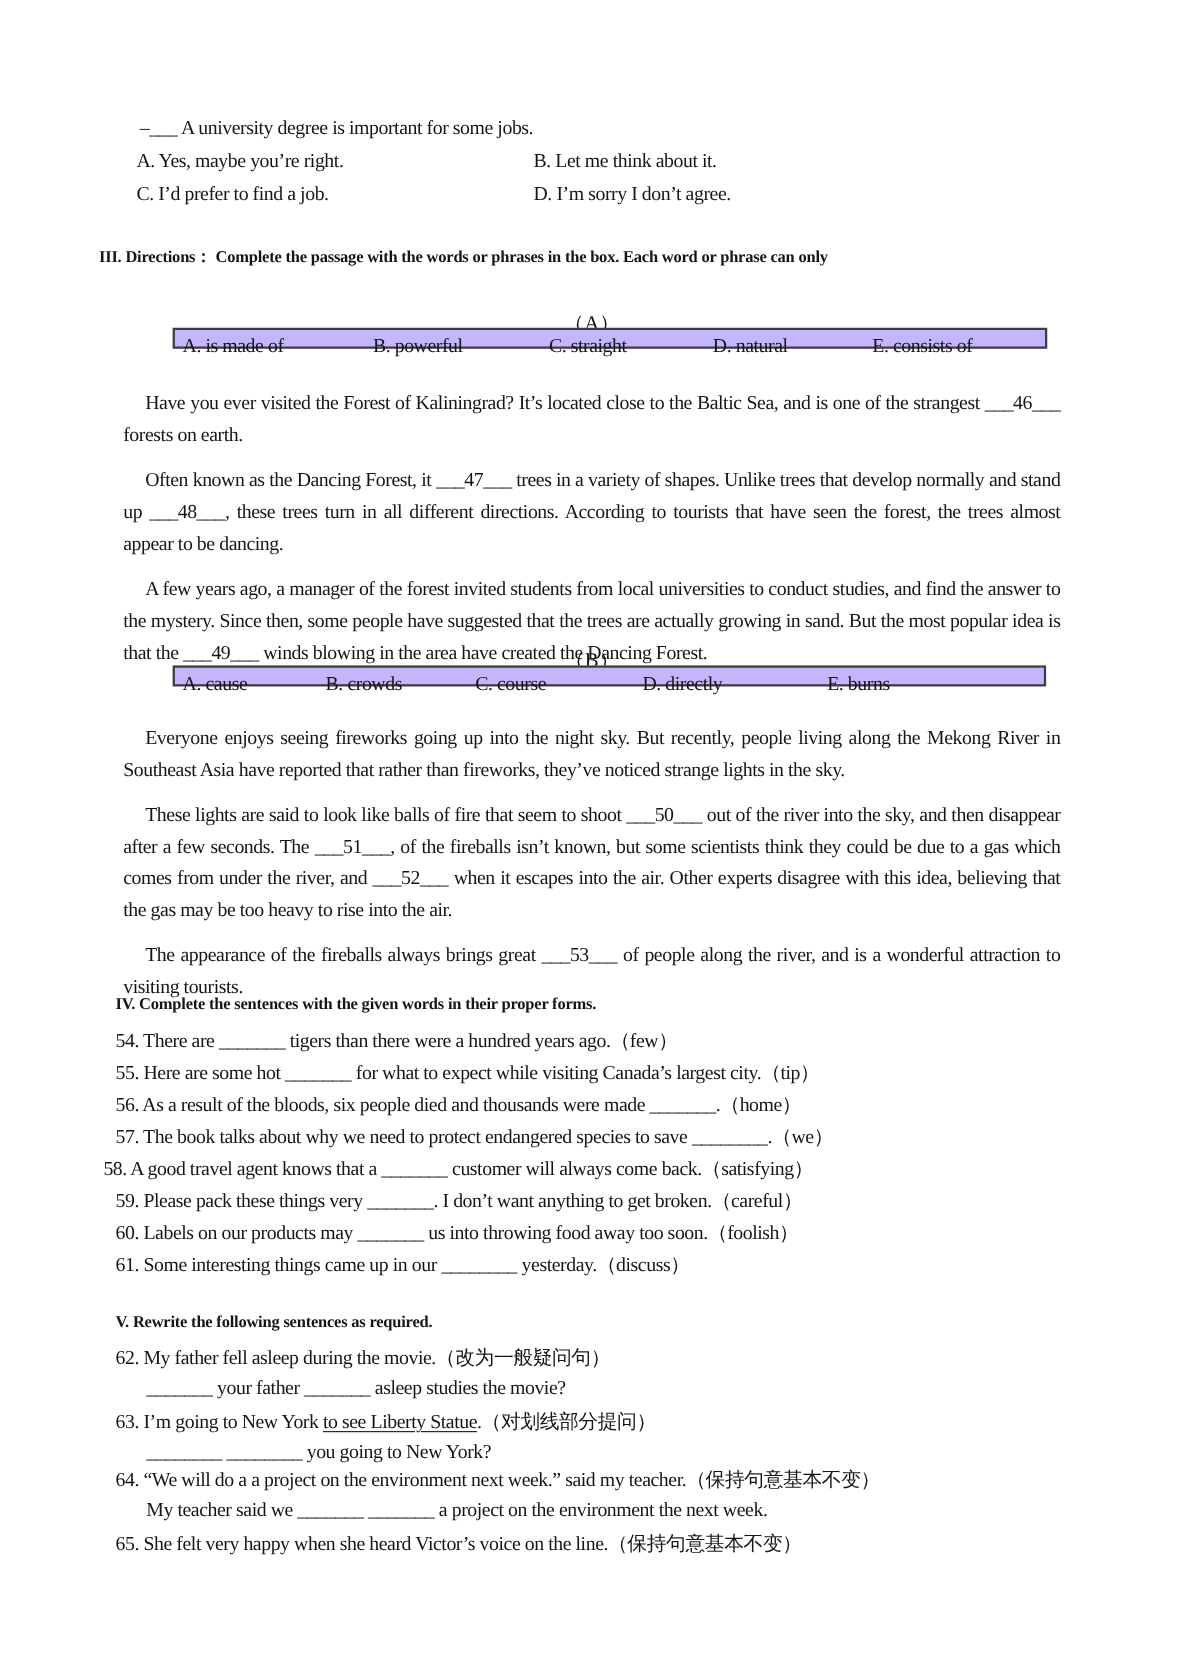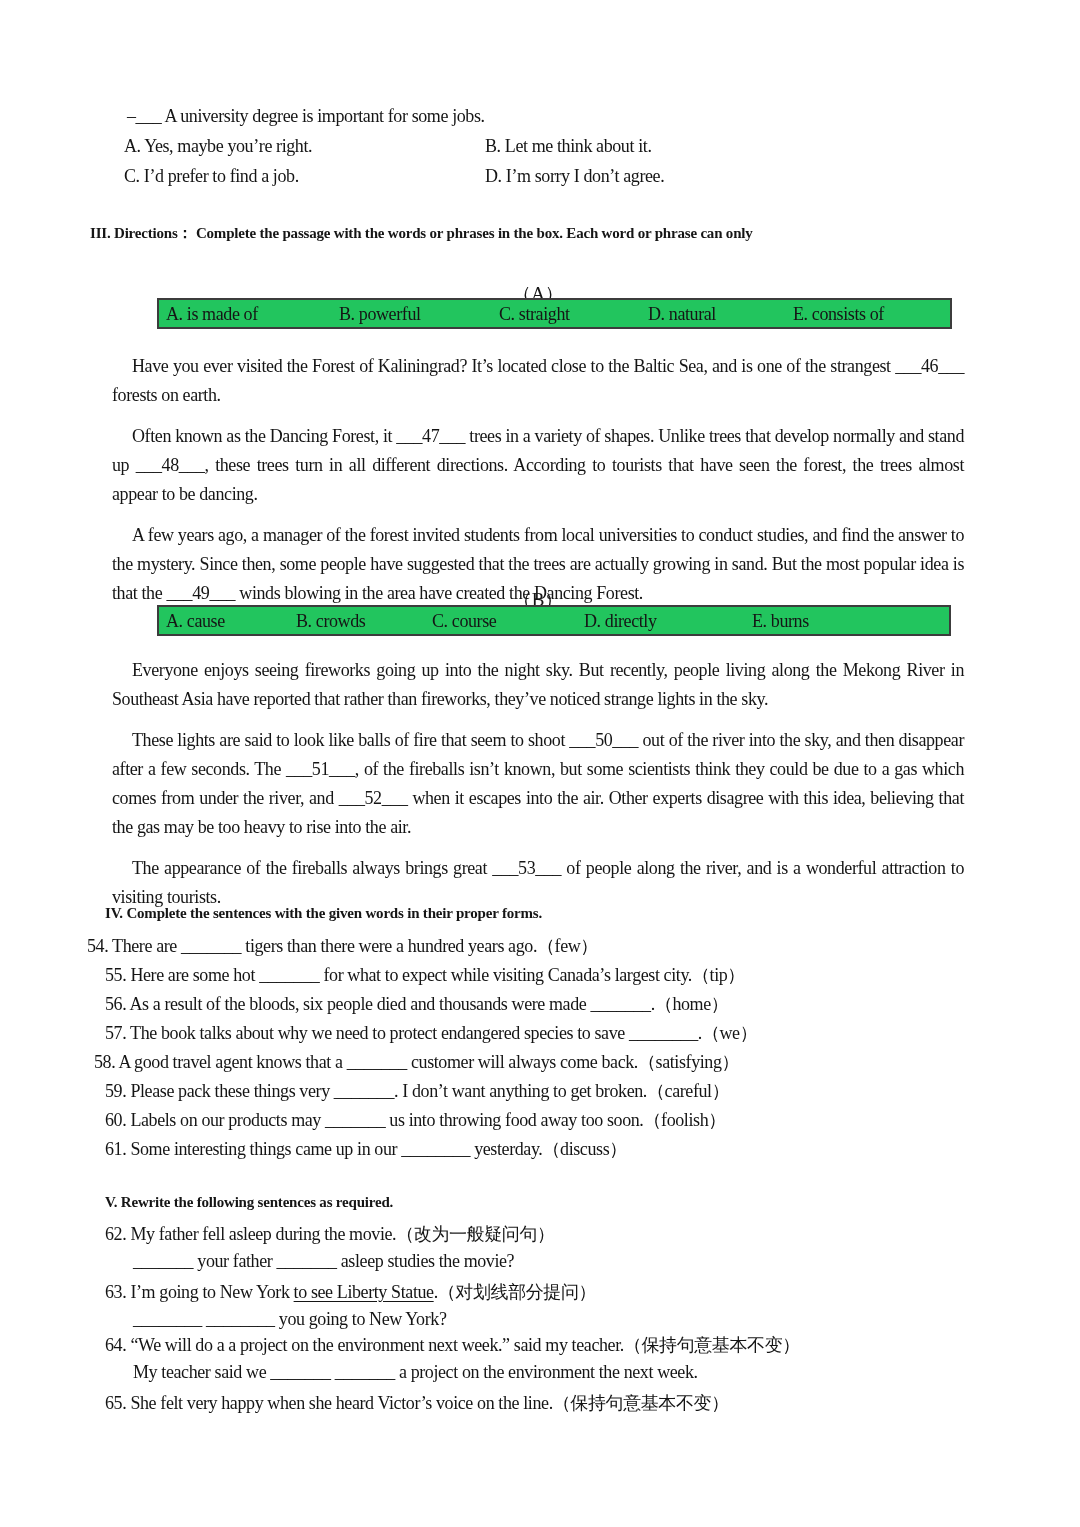--- a/index.html
+++ b/index.html
@@ -19,22 +19,22 @@
     position:absolute;left:100px;width:876px;text-align:center;
     font-size:19px;letter-spacing:0;
   }
   .para-block{
     position:absolute;left:100px;width:876px;
     font-size:18px;letter-spacing:-0.4px;line-height:29px;
     text-align:justify;
   }
   .para-block p{margin:12px;text-indent:20px;}
   .bank-box{
-    position:absolute;left:157px;height:31px;
-    border:2px solid #3c3c3c;box-sizing:border-box;background:#22c55e;
+    position:absolute;left:157px;height:19px;
+    border:2px solid #3c3c3c;box-sizing:border-box;background:#c4b5fd;
   }
   .bank-item{
     position:absolute;top:4px;white-space:nowrap;
     font-size:18px;letter-spacing:-0.4px;
   }
   .ul{ text-decoration:underline;text-underline-offset:3px;text-align:right; }
 </style>
 </head>
 <body>
 
@@ -72,21 +72,21 @@
     <span class="bank-item" style="left:593px">E. burns</span>
   </div>
 
   <div class="para-block" style="top:644px">
     <p>Everyone enjoys seeing fireworks going up into the night sky. But recently, people living along the Mekong River in Southeast Asia have reported that rather than fireworks, they’ve noticed strange lights in the sky.</p>
     <p>These lights are said to look like balls of fire that seem to shoot ___50___ out of the river into the sky, and then disappear after a few seconds. The ___51___, of the fireballs isn’t known, but some scientists think they could be due to a gas which comes from under the river, and ___52___ when it escapes into the air. Other experts disagree with this idea, believing that the gas may be too heavy to rise into the air.</p>
     <p>The appearance of the fireballs always brings great ___53___ of people along the river, and is a wonderful attraction to visiting tourists.</p>
   </div>
 
   <div class="line heading" style="top:905px;left:105px">IV. Complete the sentences with the given words in their proper forms.</div>
-  <div class="line" style="top:934px;left:87px">54. There are _______ tigers than there were a hundred years ago.（few）</div>
+  <div class="line" style="top:934px;left:105px">54. There are _______ tigers than there were a hundred years ago.（few）</div>
   <div class="line" style="top:963px;left:105px">55. Here are some hot _______ for what to expect while visiting Canada’s largest city.（tip）</div>
   <div class="line" style="top:992px;left:105px">56. As a result of the bloods, six people died and thousands were made _______.（home）</div>
   <div class="line" style="top:1021px;left:105px">57. The book talks about why we need to protect endangered species to save ________.（we）</div>
   <div class="line" style="top:1050px;left:94px">58. A good travel agent knows that a _______ customer will always come back.（satisfying）</div>
   <div class="line" style="top:1079px;left:105px">59. Please pack these things very _______. I don’t want anything to get broken.（careful）</div>
   <div class="line" style="top:1108px;left:105px">60. Labels on our products may _______ us into throwing food away too soon.（foolish）</div>
   <div class="line" style="top:1137px;left:105px">61. Some interesting things came up in our ________ yesterday.（discuss）</div>
 
   <div class="line heading" style="top:1194px;left:105px">V. Rewrite the following sentences as required.</div>
 

